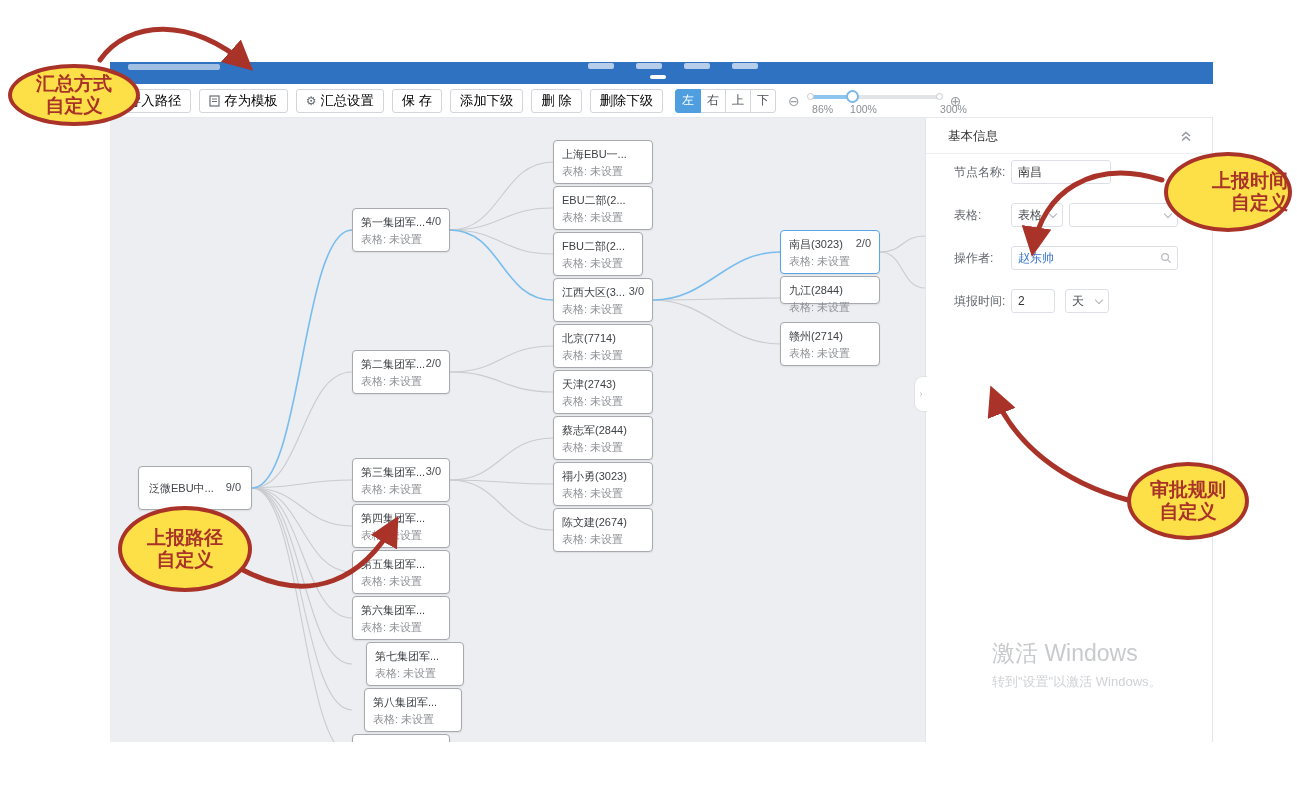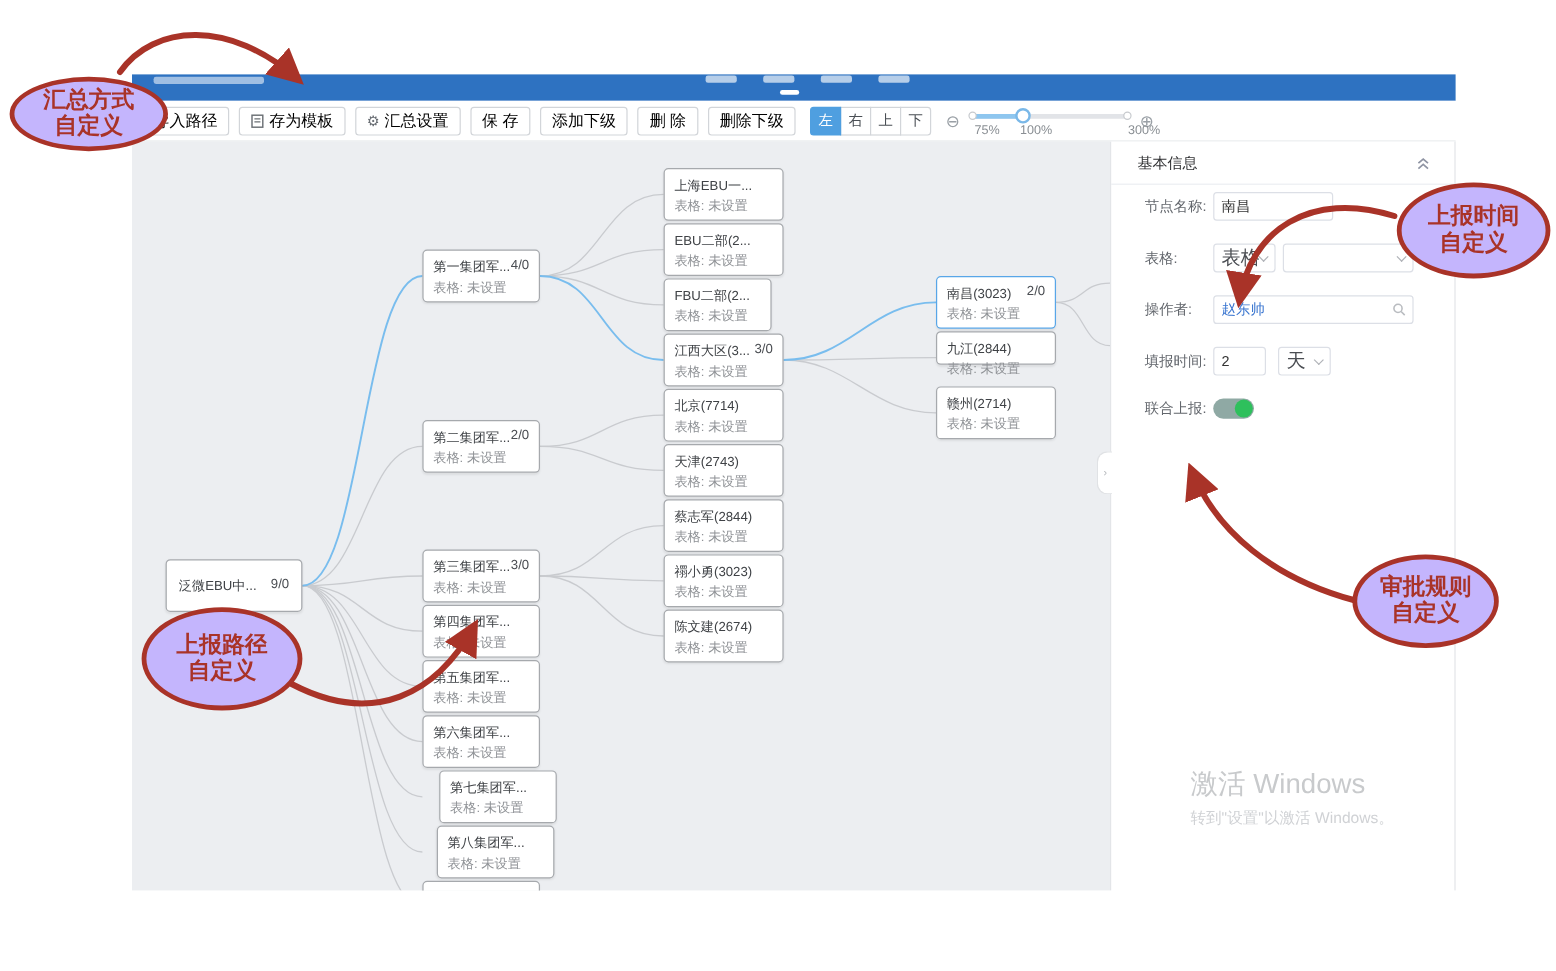--- a/index.html
+++ b/index.html
@@ -67,36 +67,36 @@
     display:flex; align-items:center; justify-content:center; color:#b6b9bd; font-size:9px; cursor:pointer; }
   .panel-title { display:flex; justify-content:space-between; align-items:center;
     padding:10px 20px 8px 22px; font-size:12.5px; color:#303133; }
   .panel-divider { height:1px; background:#ebeef2; margin:0 0 6px; }
   .prow { display:flex; align-items:center; margin:0 0 19px 28px; font-size:12px; color:#63676d; }
   .prow .plabel { width:57px; flex:none; }
   .pinput { height:24px; border:1px solid #dcdfe6; border-radius:3px; font-size:12px;
     color:#333; padding:0 6px; font-family:inherit; background:#fff; }
   .pselect { height:24px; border:1px solid #dcdfe6; border-radius:3px; background:#fff;
     display:flex; align-items:center; justify-content:space-between; padding:0 6px;
-    font-size:16px; color:#4a4d52; cursor:pointer; }
+    font-size:12px; color:#4a4d52; cursor:pointer; }
   .caret { width:6px; height:6px; border-right:1.5px solid #b0b3b8; border-bottom:1.5px solid #b0b3b8;
     transform:rotate(45deg); margin-top:-3px; flex:none; }
   .opwrap { position:relative; width:167px; }
   .opwrap .pinput { width:100%; color:#3a76d0; }
   .opwrap svg { position:absolute; right:6px; top:6px; }
   .toggle { position:relative; width:34px; height:17px; border-radius:9px; background:#8fa9a4; cursor:pointer; }
   .toggle.on::after { content:""; position:absolute; right:1px; top:1px; width:15px; height:15px;
     border-radius:50%; background:#2ec05c; }
   .watermark { position:absolute; left:66px; top:520px; color:#c8cacc; }
   .watermark .w1 { font-size:23px; }
   .watermark .w2 { font-size:13px; color:#d0d2d5; margin-top:4px; }
 
   
   .anno-layer { position:absolute; left:0; top:0; width:1297px; height:809px; pointer-events:none; }
-  .bubble { position:absolute; background:#c4b5fd; border:4px solid #a93328; border-radius:50%;
+  .bubble { position:absolute; background:#fde047; border:4px solid #a93328; border-radius:50%;
     display:flex; flex-direction:column; align-items:center; justify-content:center;
     color:#a93328; font-weight:bold; font-size:19px; line-height:1.18; z-index:50; }
   .arrow-svg { position:absolute; left:0; top:0; z-index:49; }
 </style>
 </head>
 <body>
 <div class="page">
 
   <div class="app">
 
@@ -150,21 +150,21 @@
       <div class="zoomctl">
         <span class="zicon">⊖</span>
         <div class="ztrack">
           <div class="zfill"></div>
           <div class="zdot" style="left:-3px;"></div>
           <div class="zdot" style="right:-3px;"></div>
           <div class="zthumb"></div>
         </div>
         <span class="zicon">⊕</span>
         <div class="zlabels">
-          <span style="left:0;">75%</span>
+          <span style="left:0;">86%</span>
           <span style="left:38px;">100%</span>
           <span style="left:128px;">300%</span>
         </div>
       </div>
     </div>
 
     <div class="main">
 
       <div class="canvas">
         <svg id="edge-svg" width="815" height="624">
@@ -373,24 +373,20 @@
 
         <div class="prow">
           <span class="plabel">填报时间:</span>
           <input class="pinput" style="width: 44px; margin-right: 10px;" value="2">
           <div class="pselect" style="width:44px;">
             <span>天</span>
             <span class="caret"></span>
           </div>
         </div>
 
-        <div class="prow">
-          <span class="plabel">联合上报:</span>
-          <div class="toggle on" id="joint-toggle"></div>
-        </div>
 
         <div class="watermark">
           <div class="w1">激活 Windows</div>
           <div class="w2">转到"设置"以激活 Windows。</div>
         </div>
       </div>
     </div>
   </div>
 
   <div class="anno-layer">
@@ -403,21 +399,21 @@
       <path d="M 100,60 C 128,20 192,16 248,66" fill="none" stroke="#a93328" stroke-width="5" stroke-linecap="round" marker-end="url(#ahead)"></path>
       <path d="M 1162,180 C 1092,158 1042,192 1033,250" fill="none" stroke="#a93328" stroke-width="5" stroke-linecap="round" marker-end="url(#ahead)"></path>
       <path d="M 1128,500 C 1062,482 1014,444 993,392" fill="none" stroke="#a93328" stroke-width="5" stroke-linecap="round" marker-end="url(#ahead)"></path>
       <path d="M 243,570 C 312,606 364,578 395,522" fill="none" stroke="#a93328" stroke-width="5" stroke-linecap="round" marker-end="url(#ahead)"></path>
     </svg>
 
     <div class="bubble" style="left:8px; top:64px; width:132px; height:62px;">
       <div>汇总方式</div>
       <div>自定义</div>
     </div>
-    <div class="bubble" style="left:1164px; top:152px; width:128px; height:80px;">
+    <div class="bubble" style="left:1164px; top:152px; width:128px; height:80px;align-items:flex-end;">
       <div>上报时间</div>
       <div>自定义</div>
     </div>
     <div class="bubble" style="left:1127px; top:462px; width:122px; height:78px;">
       <div>审批规则</div>
       <div>自定义</div>
     </div>
     <div class="bubble" style="left:118px; top:506px; width:134px; height:86px;">
       <div>上报路径</div>
       <div>自定义</div>

